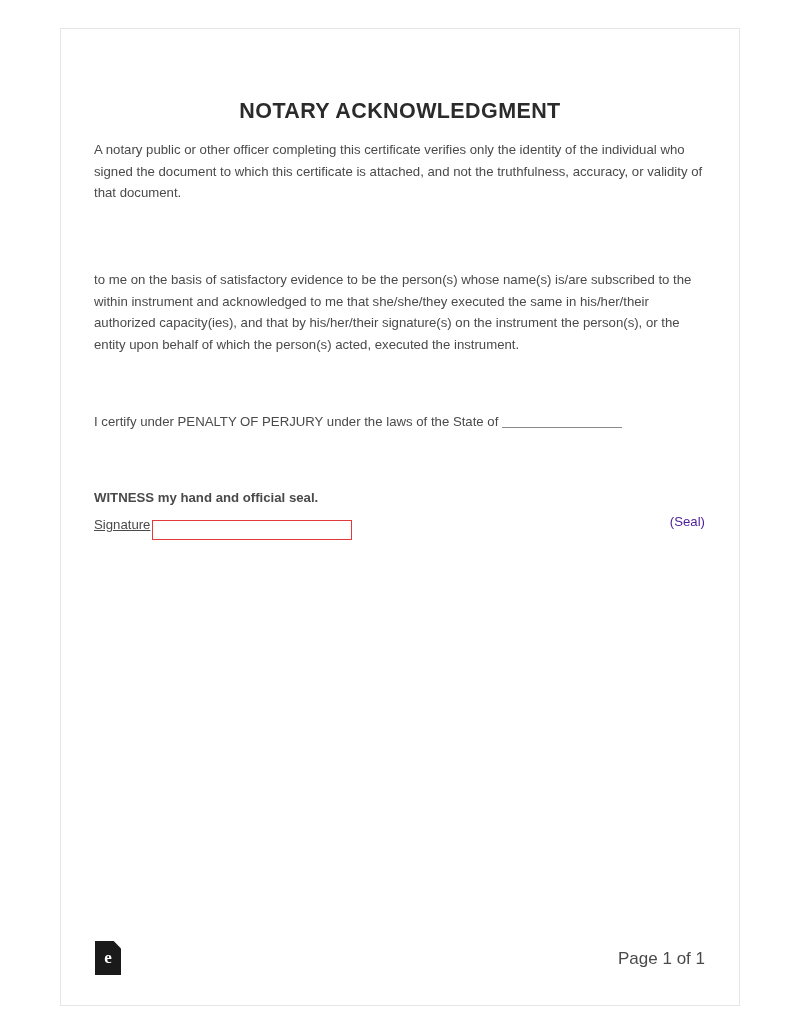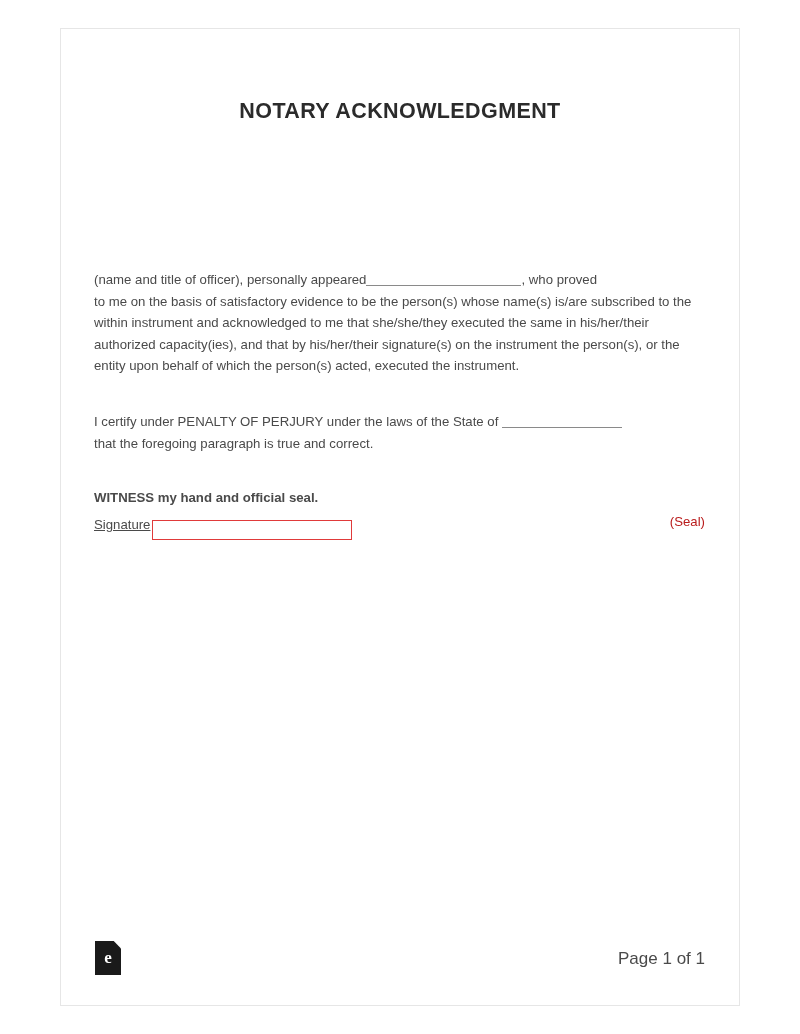--- a/index.html
+++ b/index.html
@@ -72,21 +72,21 @@
   .rule-w5 { width: 210px; }
   .rule-w6 { width: 192px; }
   .rule-w7 { width: 120px; }
   .rule-w8 { width: 155px; }
 
   .seal {
     position: absolute;
     right: 34px;
     top: 485px;
     font-size: 13.2px;
-    color: #b91c1c;
+    color: #4c1d95;
   }
   .sig-input {
     display: inline-block;
     width: 200px;
     height: 20px;
     border: 1.6px solid #e03a3a;
     background: #ffffff;
     vertical-align: -5px;
     margin-left: 2px;
     box-sizing: border-box;
@@ -128,35 +128,32 @@
   .nowrap { white-space: nowrap; }
 </style>
 </head>
 <body>
 
 <div class="page">
   <div class="sheet">
 
     <div class="doc-title">NOTARY ACKNOWLEDGMENT</div>
 
+    <div class="body-text intro">A notary public or other officer completing this certificate verifies only the identity of the individual who signed the document to which this certificate is attached, and not the truthfulness, accuracy, or validity of that document.</div>
 
 
     <div class="body-text on-block">
-      <div>
-        <span>(name and title of officer), personally appeared</span><span class="rule rule-w8"></span><span>, who proved</span>
-      </div>
       <div>to me on the basis of satisfactory evidence to be the person(s) whose name(s) is/are subscribed to the within instrument and acknowledged to me that she/she/they executed the same in his/her/their authorized capacity(ies), and that by his/her/their signature(s) on the instrument the person(s), or the entity upon behalf of which the person(s) acted, executed the instrument.</div>
     </div>
 
     <div class="body-text certify-block">
       <div>
         <span>I certify under PENALTY OF PERJURY under the laws of the State of</span>
         <span class="rule rule-w7"></span>
       </div>
-      <div>that the foregoing paragraph is true and correct.</div>
     </div>
 
     <div class="body-text witness-block">WITNESS my hand and official seal.</div>
 
     <div class="body-text sign-block">
       <span class="nowrap">
         <span>Signature</span><input class="sig-input" type="text" value="" placeholder="" style="">
       </span>
     </div>
 

